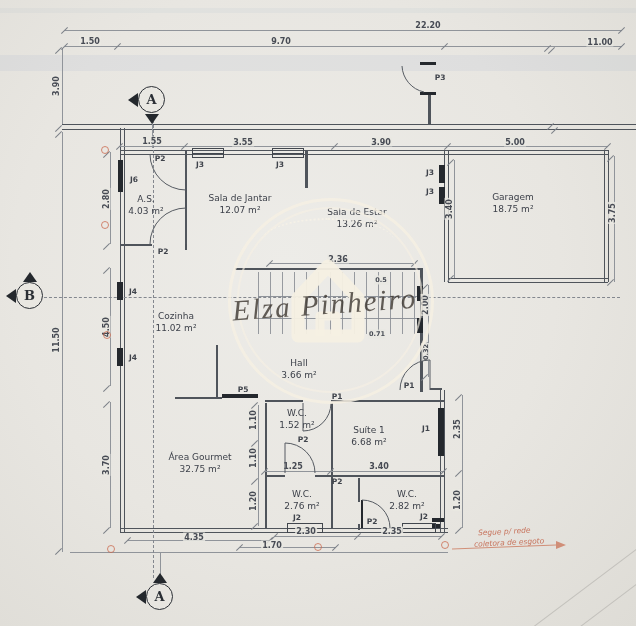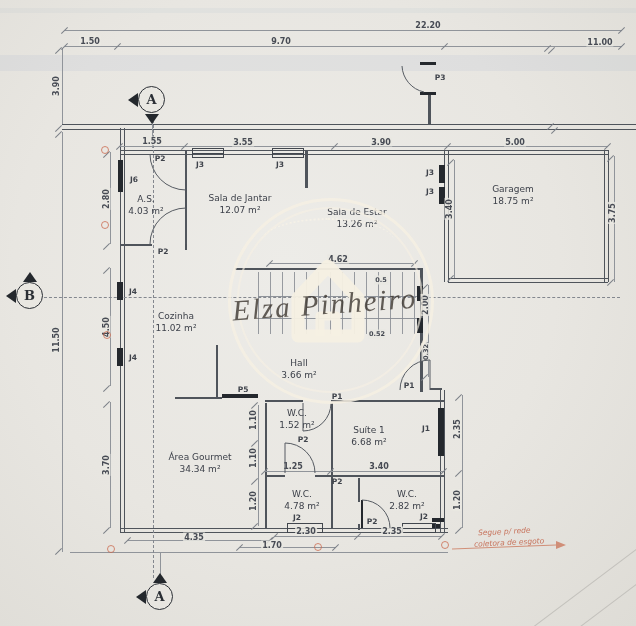--- a/index.html
+++ b/index.html
@@ -192,25 +192,25 @@
   <b class="dm vr" style="left:56px;top:340px">11.50</b>
   <b class="dm" style="left:152px;top:141px">1.55</b>
   <b class="dm" style="left:243px;top:142px">3.55</b>
   <b class="dm" style="left:381px;top:142px">3.90</b>
   <b class="dm" style="left:515px;top:142px">5.00</b>
   <b class="dm vr" style="left:612px;top:213px">3.75</b>
   <b class="dm vr" style="left:449px;top:209px">3.40</b>
   <b class="dm vr" style="left:106px;top:199px">2.80</b>
   <b class="dm vr" style="left:106px;top:327px">4.50</b>
   <b class="dm vr" style="left:106px;top:465px">3.70</b>
-  <b class="dm" style="left:338px;top:259px">4.62</b>
+  <b class="dm" style="left:338px;top:259px">2.36</b>
   <b class="dm vr" style="left:425px;top:305px">2.00</b>
   <b class="dm vr t" style="left:426px;top:352px">0.32</b>
   <b class="dm t" style="left:381px;top:280px">0.5</b>
-  <b class="dm t" style="left:377px;top:334px">0.52</b>
+  <b class="dm t" style="left:377px;top:334px">0.71</b>
   <b class="dm vr" style="left:253px;top:420px">1.10</b>
   <b class="dm vr" style="left:253px;top:458px">1.10</b>
   <b class="dm vr" style="left:253px;top:501px">1.20</b>
   <b class="dm" style="left:293px;top:466px">1.25</b>
   <b class="dm" style="left:379px;top:466px">3.40</b>
   <b class="dm vr" style="left:457px;top:429px">2.35</b>
   <b class="dm vr" style="left:457px;top:500px">1.20</b>
   <b class="dm" style="left:306px;top:531px">2.30</b>
   <b class="dm" style="left:392px;top:531px">2.35</b>
   <b class="dm" style="left:194px;top:537px">4.35</b>
@@ -241,21 +241,21 @@
       <i>4.03 m²</i>
     </div>
   <div class="rm" style="left:240px;top:193px">
     <i>Sala de Jantar</i>
       <i>12.07 m²</i>
     </div>
   <div class="rm" style="left:357px;top:207px">
     <i>Sala de Estar</i>
       <i>13.26 m²</i>
     </div>
-  <div class="rm" style="left:513px;top:184px">
+  <div class="rm" style="left:513px;top:192px">
     <i>Garagem</i>
       <i>18.75 m²</i>
     </div>
   <div class="rm" style="left:176px;top:311px">
     <i>Cozinha</i>
       <i>11.02 m²</i>
     </div>
   <div class="rm" style="left:299px;top:358px">
     <i>Hall</i>
       <i>3.66 m²</i>
@@ -263,25 +263,25 @@
   <div class="rm" style="left:297px;top:408px">
     <i>W.C.</i>
       <i>1.52 m²</i>
     </div>
   <div class="rm" style="left:369px;top:425px">
     <i>Suíte 1</i>
       <i>6.68 m²</i>
     </div>
   <div class="rm" style="left:200px;top:452px">
     <i>Área Gourmet</i>
-      <i>34.34 m²</i>
+      <i>32.75 m²</i>
     </div>
   <div class="rm" style="left:302px;top:489px">
     <i>W.C.</i>
-      <i>4.78 m²</i>
+      <i>2.76 m²</i>
     </div>
   <div class="rm" style="left:407px;top:489px">
     <i>W.C.</i>
       <i>2.82 m²</i>
     </div>
 
   <div class="sec" style="left:138px;top:86px">
       <span>A</span>
     </div>
   <div class="sec" style="left:16px;top:282px">

